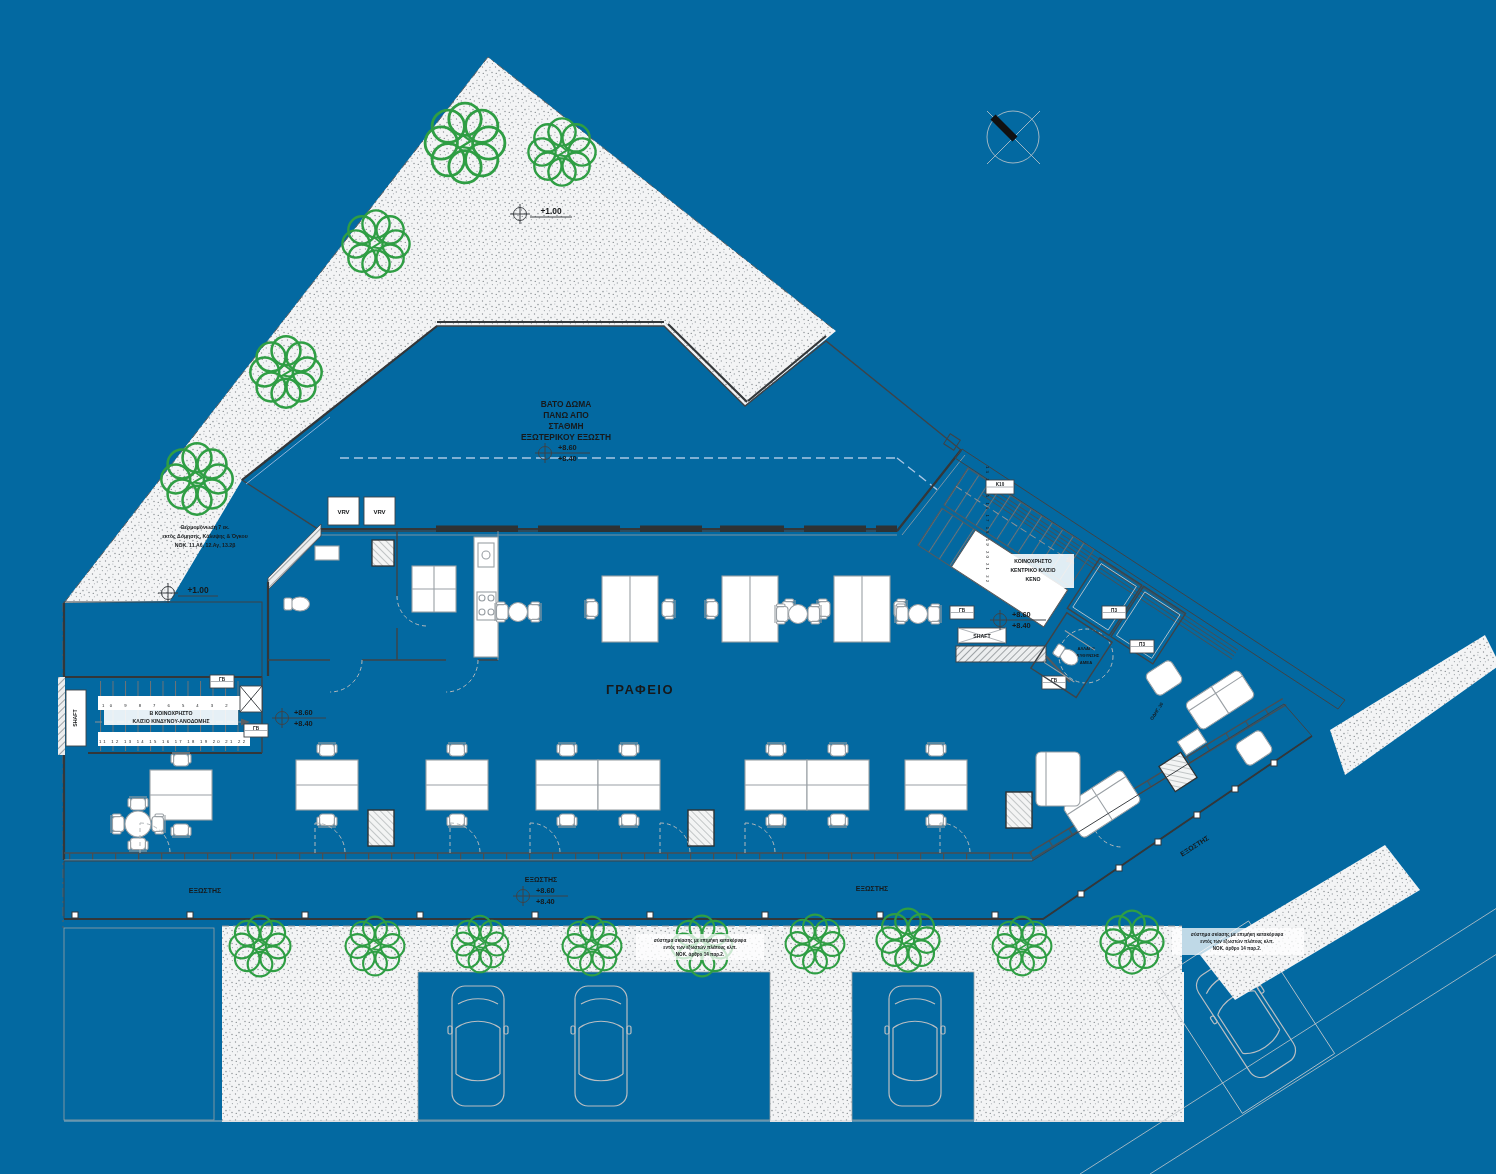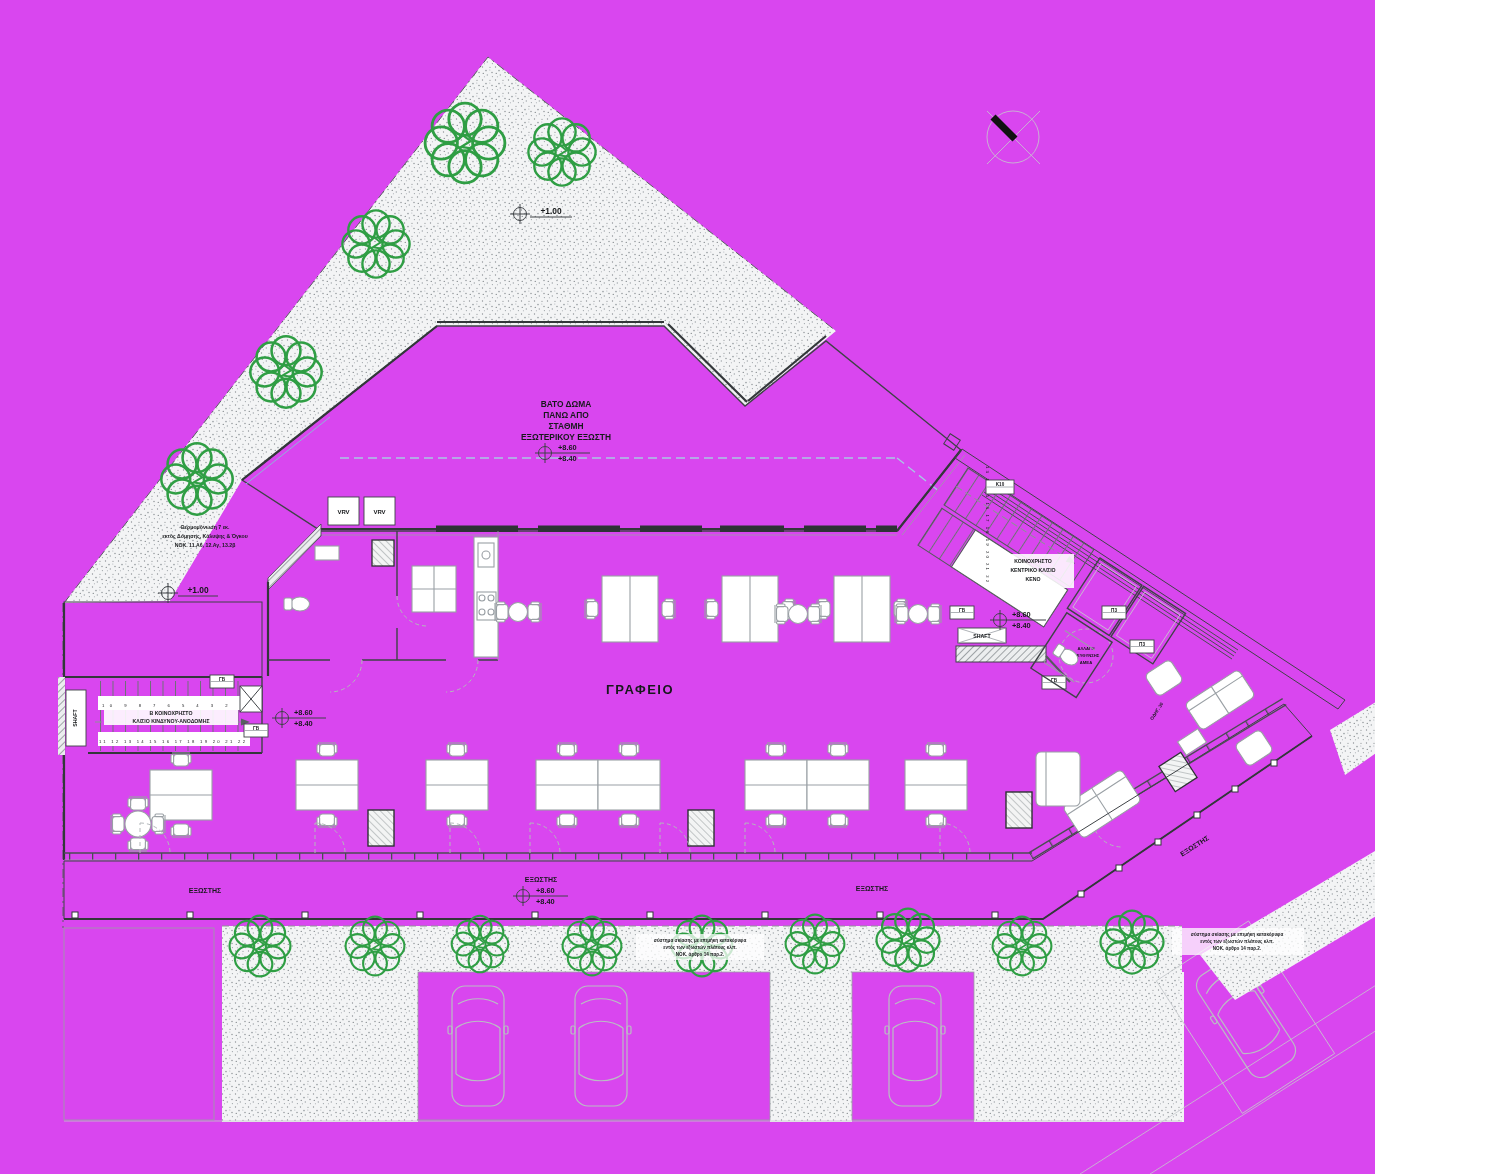--- a/index.html
+++ b/index.html
@@ -1,16 +1,16 @@
 <!DOCTYPE html>
 <html><head>
 <meta charset="utf-8">
 <style>
   html,body{margin:0;padding:0;background:#fff;}
-  #stage{position:relative;width:1375px;height:1174px;background:#d946ef;overflow:hidden;}
+  #stage{position:relative;width:1496px;height:1174px;background:#0369a1;overflow:hidden;}
   svg{font-family:"Liberation Sans",sans-serif;}
   .w1{stroke:#3f4347;stroke-width:1;fill:none}
   .w2{stroke:#33373a;stroke-width:2.2;fill:none}
   .w15{stroke:#3f4347;stroke-width:1.4;fill:none}
   .thin{stroke:#9aa0a4;stroke-width:.8;fill:none}
   .lt{stroke:#c5c9cc;stroke-width:.8;fill:none}
   .dash{stroke:#8d9296;stroke-width:1;fill:none;stroke-dasharray:7 4}
   .dashd{stroke:#5a5f63;stroke-width:1;fill:none;stroke-dasharray:9 4 2 4}
   .bdash{stroke:#a9c7e4;stroke-width:1.3;fill:none;stroke-dasharray:9 5}
   .ddoor{stroke:#b3b8bb;stroke-width:1;fill:none;stroke-dasharray:4 3}

